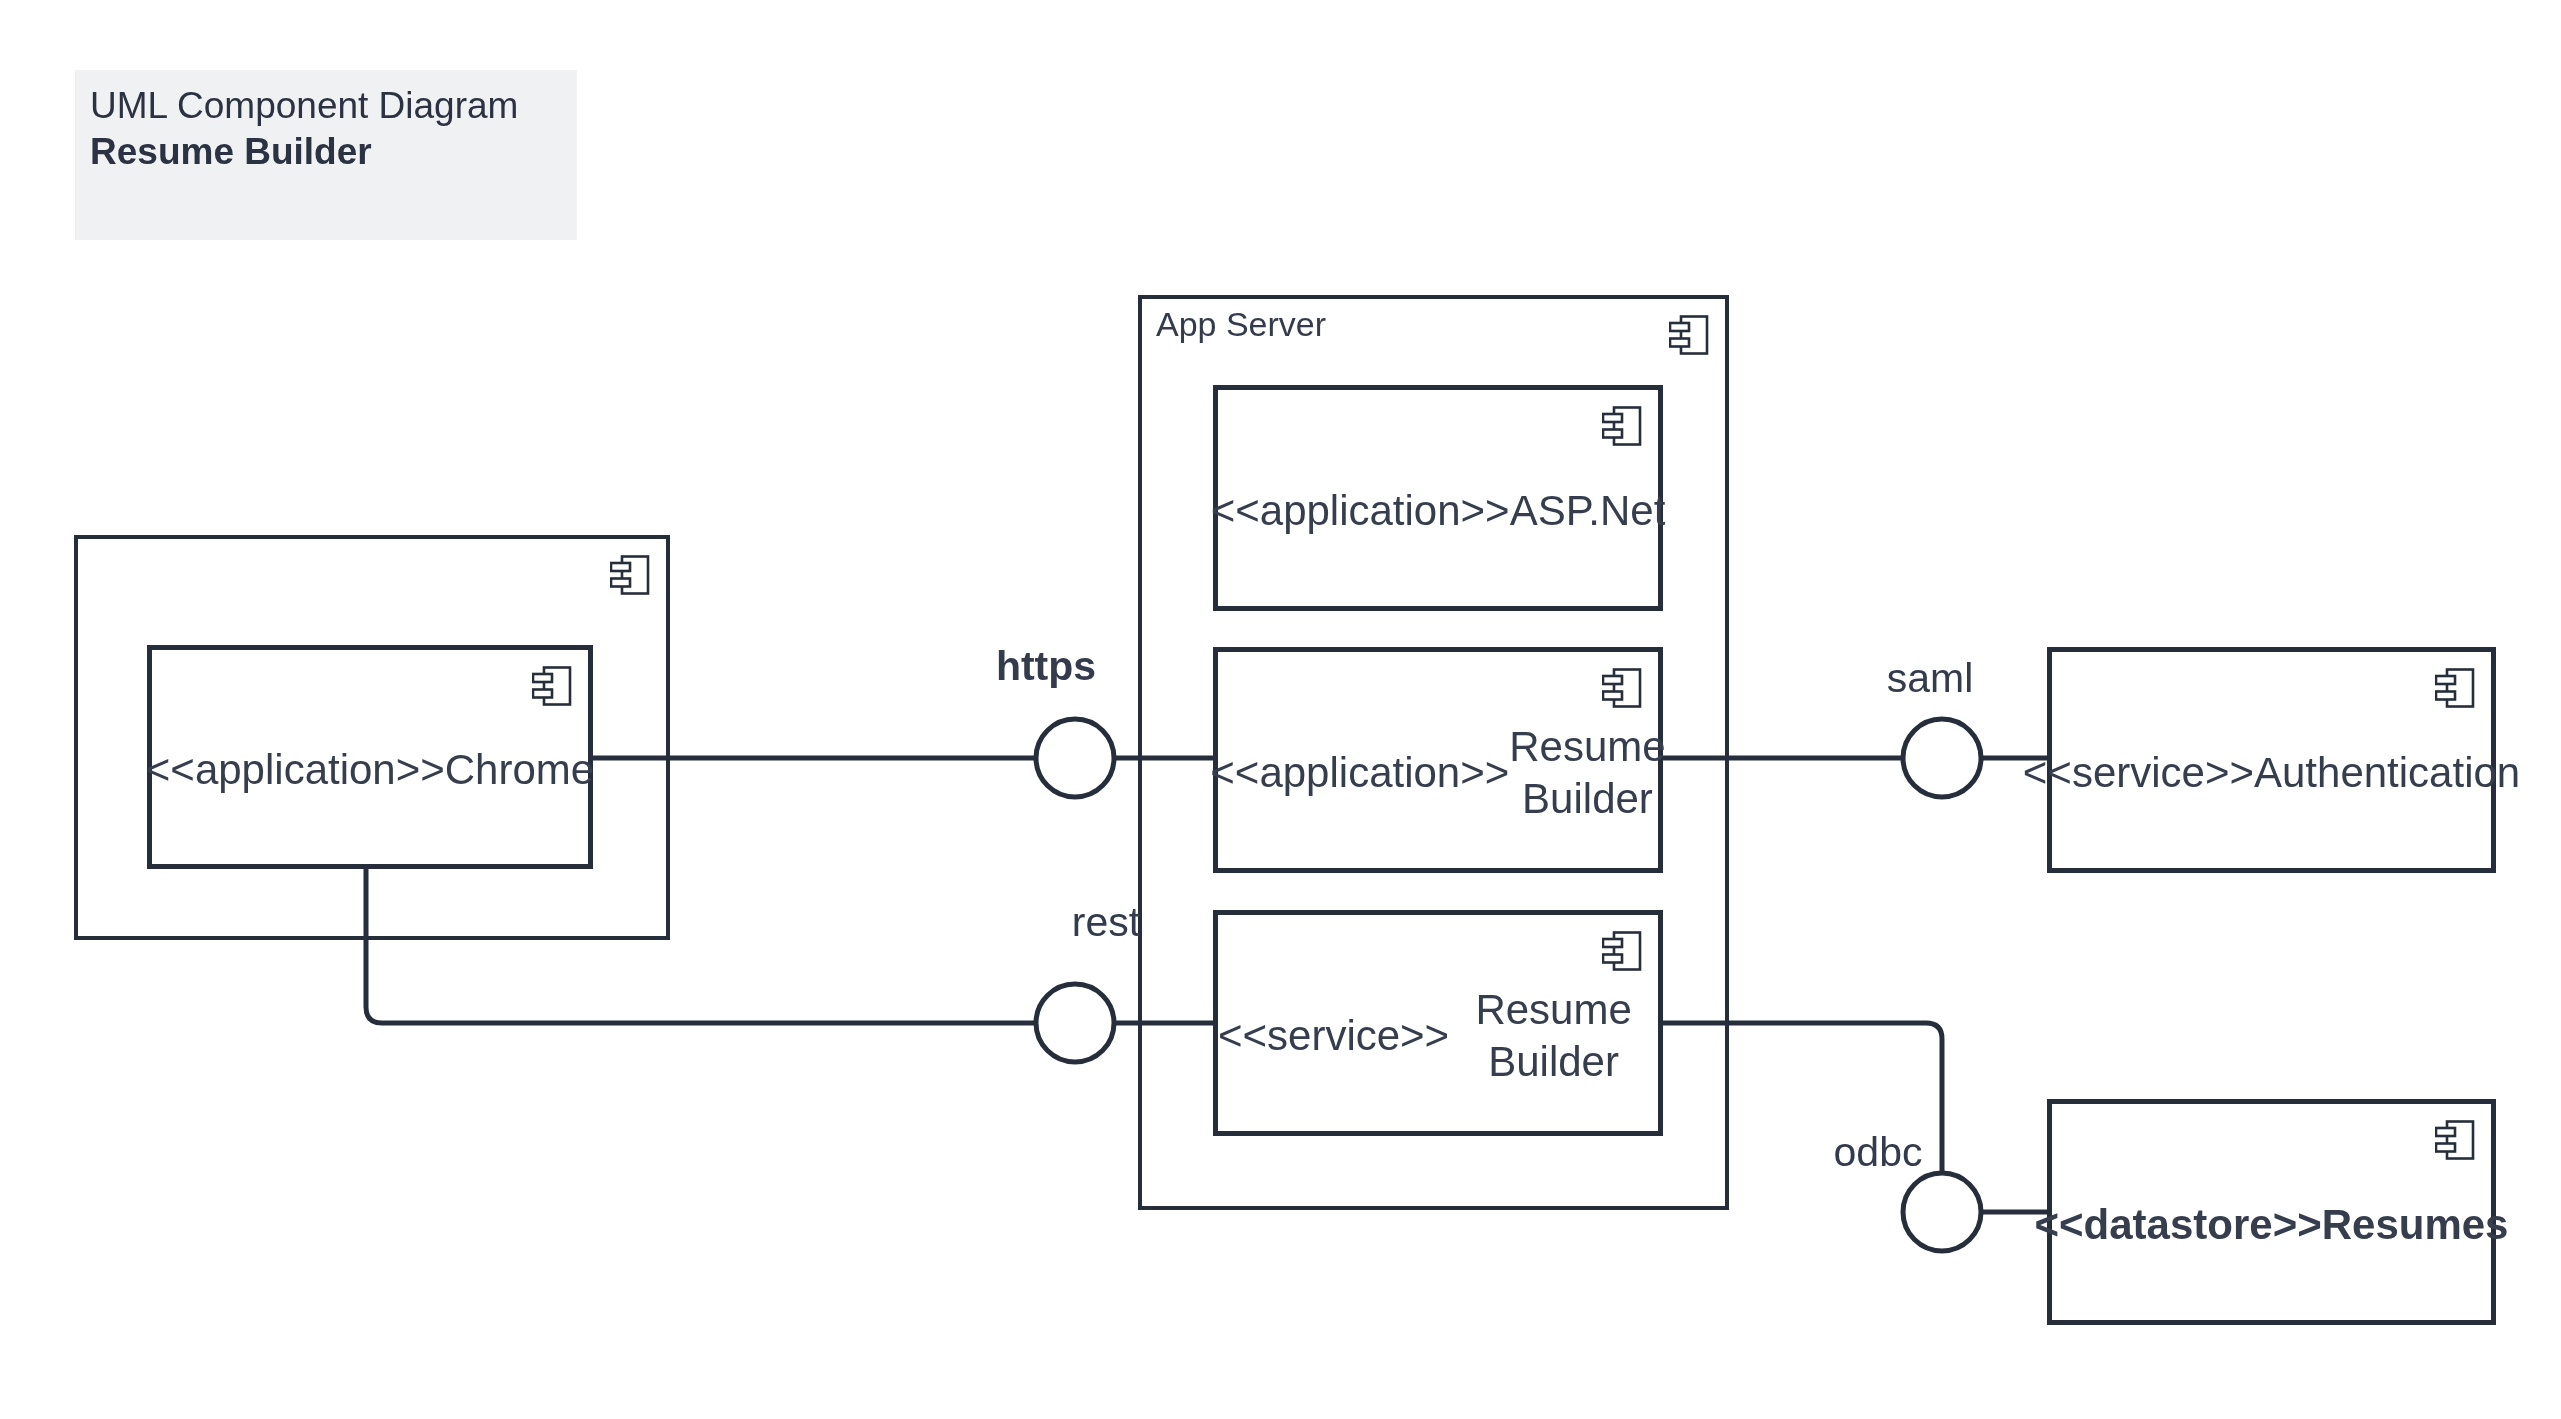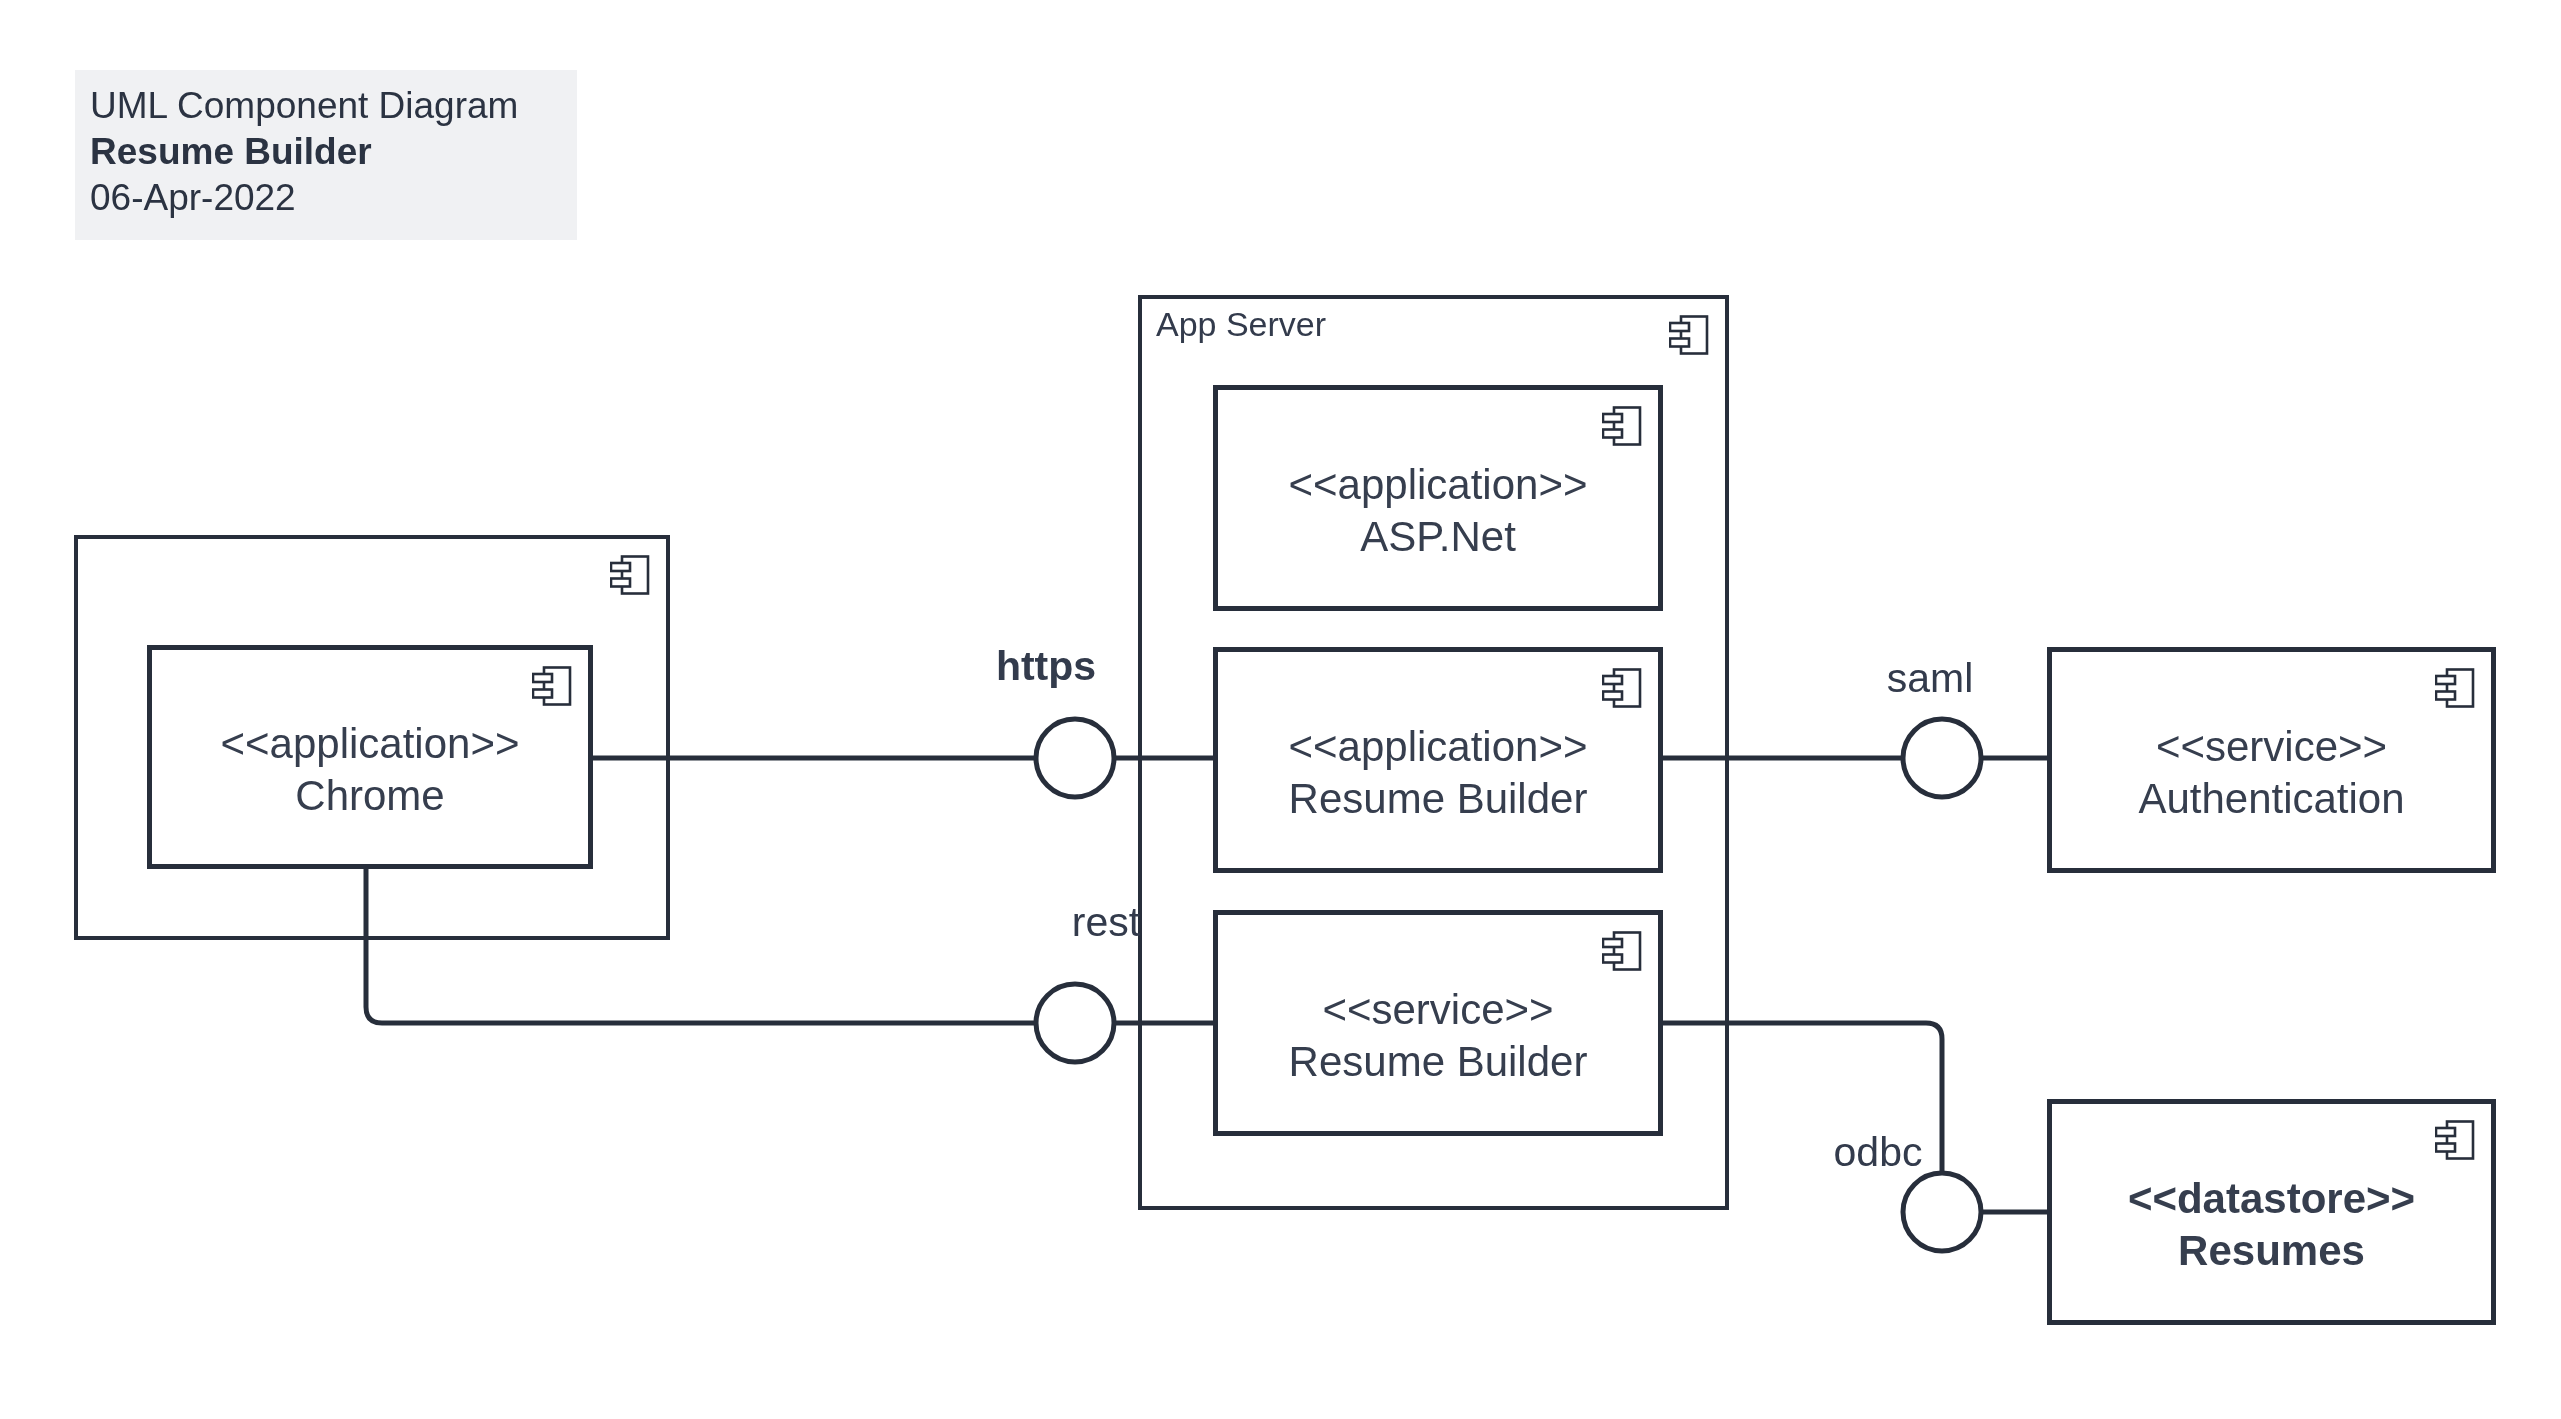--- a/index.html
+++ b/index.html
@@ -18,21 +18,21 @@
   
   .node {
     position:absolute; background:#ffffff; box-sizing:border-box;
     border:4px solid #272e3b;
   }
   .container-label {
     position:absolute; top:6px; left:14px; font-size:34px; color:#333b4c;
     white-space:nowrap;
   }
   .component {
-    border-width:5px; display:flex; flex-direction:column;
+    border-width:5px; display:flex; flex-direction:row;
     align-items:center; justify-content:center; text-align:center;
     font-size:42px; line-height:52px; padding-top:26px;
   }
   .comp-icon {
     position:absolute; top:16px; right:16px; width:40px; height:40px;
   }
   .comp-icon rect { fill:#ffffff; stroke:#272e3b; stroke-width:2.6; }
   
   .uw   { left:74px;  top:535px;  width:596px; height:405px; }
   .appsrv { left:1138px; top:295px; width:591px; height:915px; }
@@ -57,21 +57,20 @@
   .lbl-odbc  { left:1878px; top:1152px;text-align:right; }
 </style>
 </head>
 <body>
 
 <div class="canvas">
 
   <div class="title-block">
     <div>UML Component Diagram</div>
     <div class="bold">Resume Builder</div>
-    <div>06-Apr-2022</div>
   </div>
 
   <div class="node uw">
     <svg class="comp-icon" viewBox="0 0 40 40">
       <rect x="12" y="1.5" width="26" height="37"></rect>
       <rect x="1" y="8" width="19" height="8"></rect>
       <rect x="1" y="23.5" width="19" height="8"></rect>
     </svg>
   </div>
 

